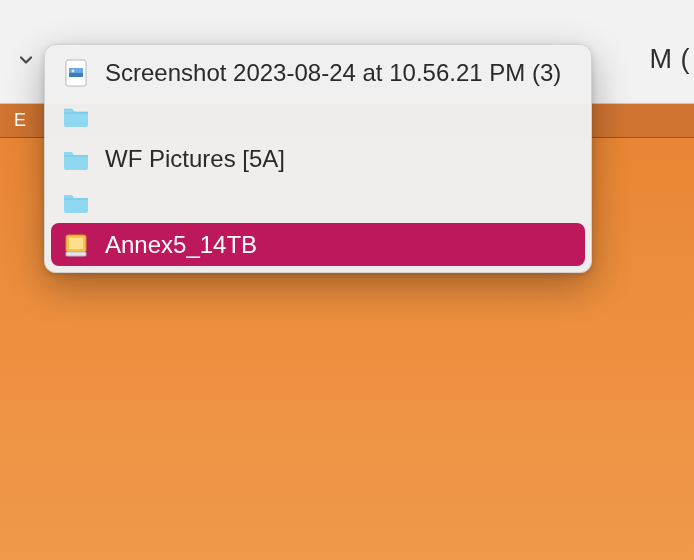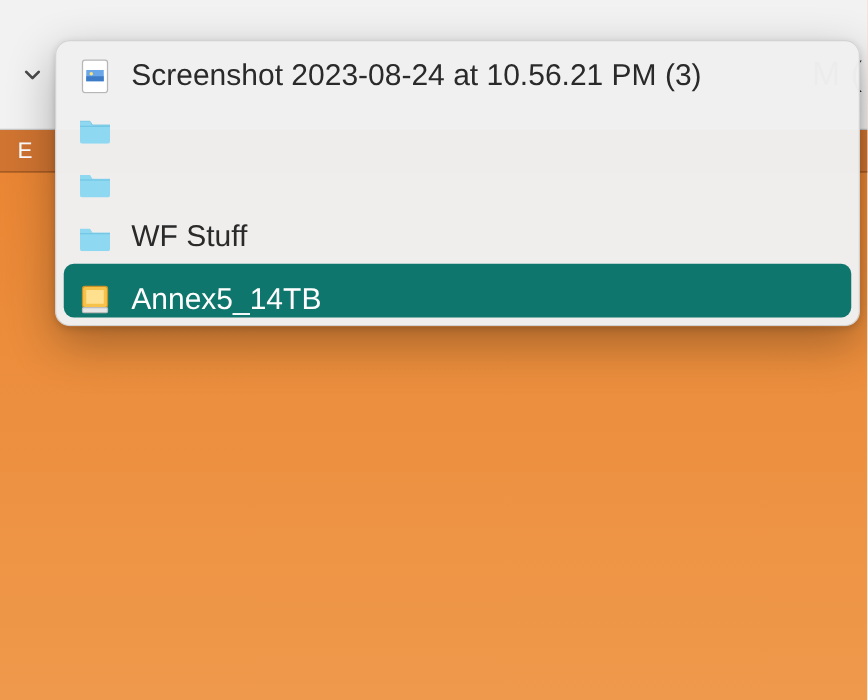--- a/index.html
+++ b/index.html
@@ -44,43 +44,42 @@
     top: 48px;
     left: 14px;
     width: 24px;
     height: 24px;
     display: flex;
     align-items: center;
     justify-content: center;
   }
   .dropdown {
     position: absolute;
-    top: 32px;
+    top: 44px;
     left: 44px;
-    width: 644px;
+    width: 548px;
     background: rgba(240,240,240,0.98);
     border: 1px solid rgba(0,0,0,0.12);
     border-radius: 12px;
     box-shadow: 0 14px 38px rgba(0,0,0,0.30), 0 2px 6px rgba(0,0,0,0.15);
     padding: 6px;
   }
   .menu-item {
     display: flex;
     align-items: center;
     gap: 14px;
     height: 43px;
     padding: 0 10px;
     border-radius: 8px;
     font-size: 24px;
     color: #2a2a2a;
   }
   .menu-item.selected {
-    background: #0f766e;
+    background: #be185d;
     color: #ffffff;
-    align-items: flex-end;
   }
   .icon-slot {
     width: 30px;
     height: 30px;
     display: flex;
     align-items: center;
     justify-content: center;
     flex-shrink: 0;
   }
   .label { flex: 1; white-space: nowrap; overflow: hidden; text-overflow: ellipsis; }
@@ -127,30 +126,30 @@
       </span>
     </div>
 
     <div class="menu-item">
       <span class="icon-slot">
         <svg width="28" height="22" viewBox="0 0 28 22">
           <path d="M2 4 h8 l2 3 h14 v13 a2 2 0 0 1 -2 2 H4 a2 2 0 0 1 -2 -2 Z" fill="#8fd8f2"></path>
           <path d="M2 8 h24" stroke="#6cc2de" stroke-width="0.8"></path>
         </svg>
       </span>
+      <span class="label">WF Pictures [5A]</span>
     </div>
 
     <div class="menu-item">
       <span class="icon-slot">
         <svg width="28" height="22" viewBox="0 0 28 22">
           <path d="M2 4 h8 l2 3 h14 v13 a2 2 0 0 1 -2 2 H4 a2 2 0 0 1 -2 -2 Z" fill="#8fd8f2"></path>
           <path d="M2 8 h24" stroke="#6cc2de" stroke-width="0.8"></path>
         </svg>
       </span>
-      <span class="label">WF Stuff</span>
     </div>
 
     <div class="menu-item selected">
       <span class="icon-slot">
         <svg width="26" height="26" viewBox="0 0 26 26">
           <rect x="3" y="3" width="20" height="17" rx="2" fill="#f6c24a" stroke="#c9932a"></rect>
           <rect x="3" y="20" width="20" height="4" rx="1" fill="#e5e5e5" stroke="#bdbdbd"></rect>
           <rect x="6" y="6" width="14" height="11" fill="#ffe08f"></rect>
         </svg>
       </span>

